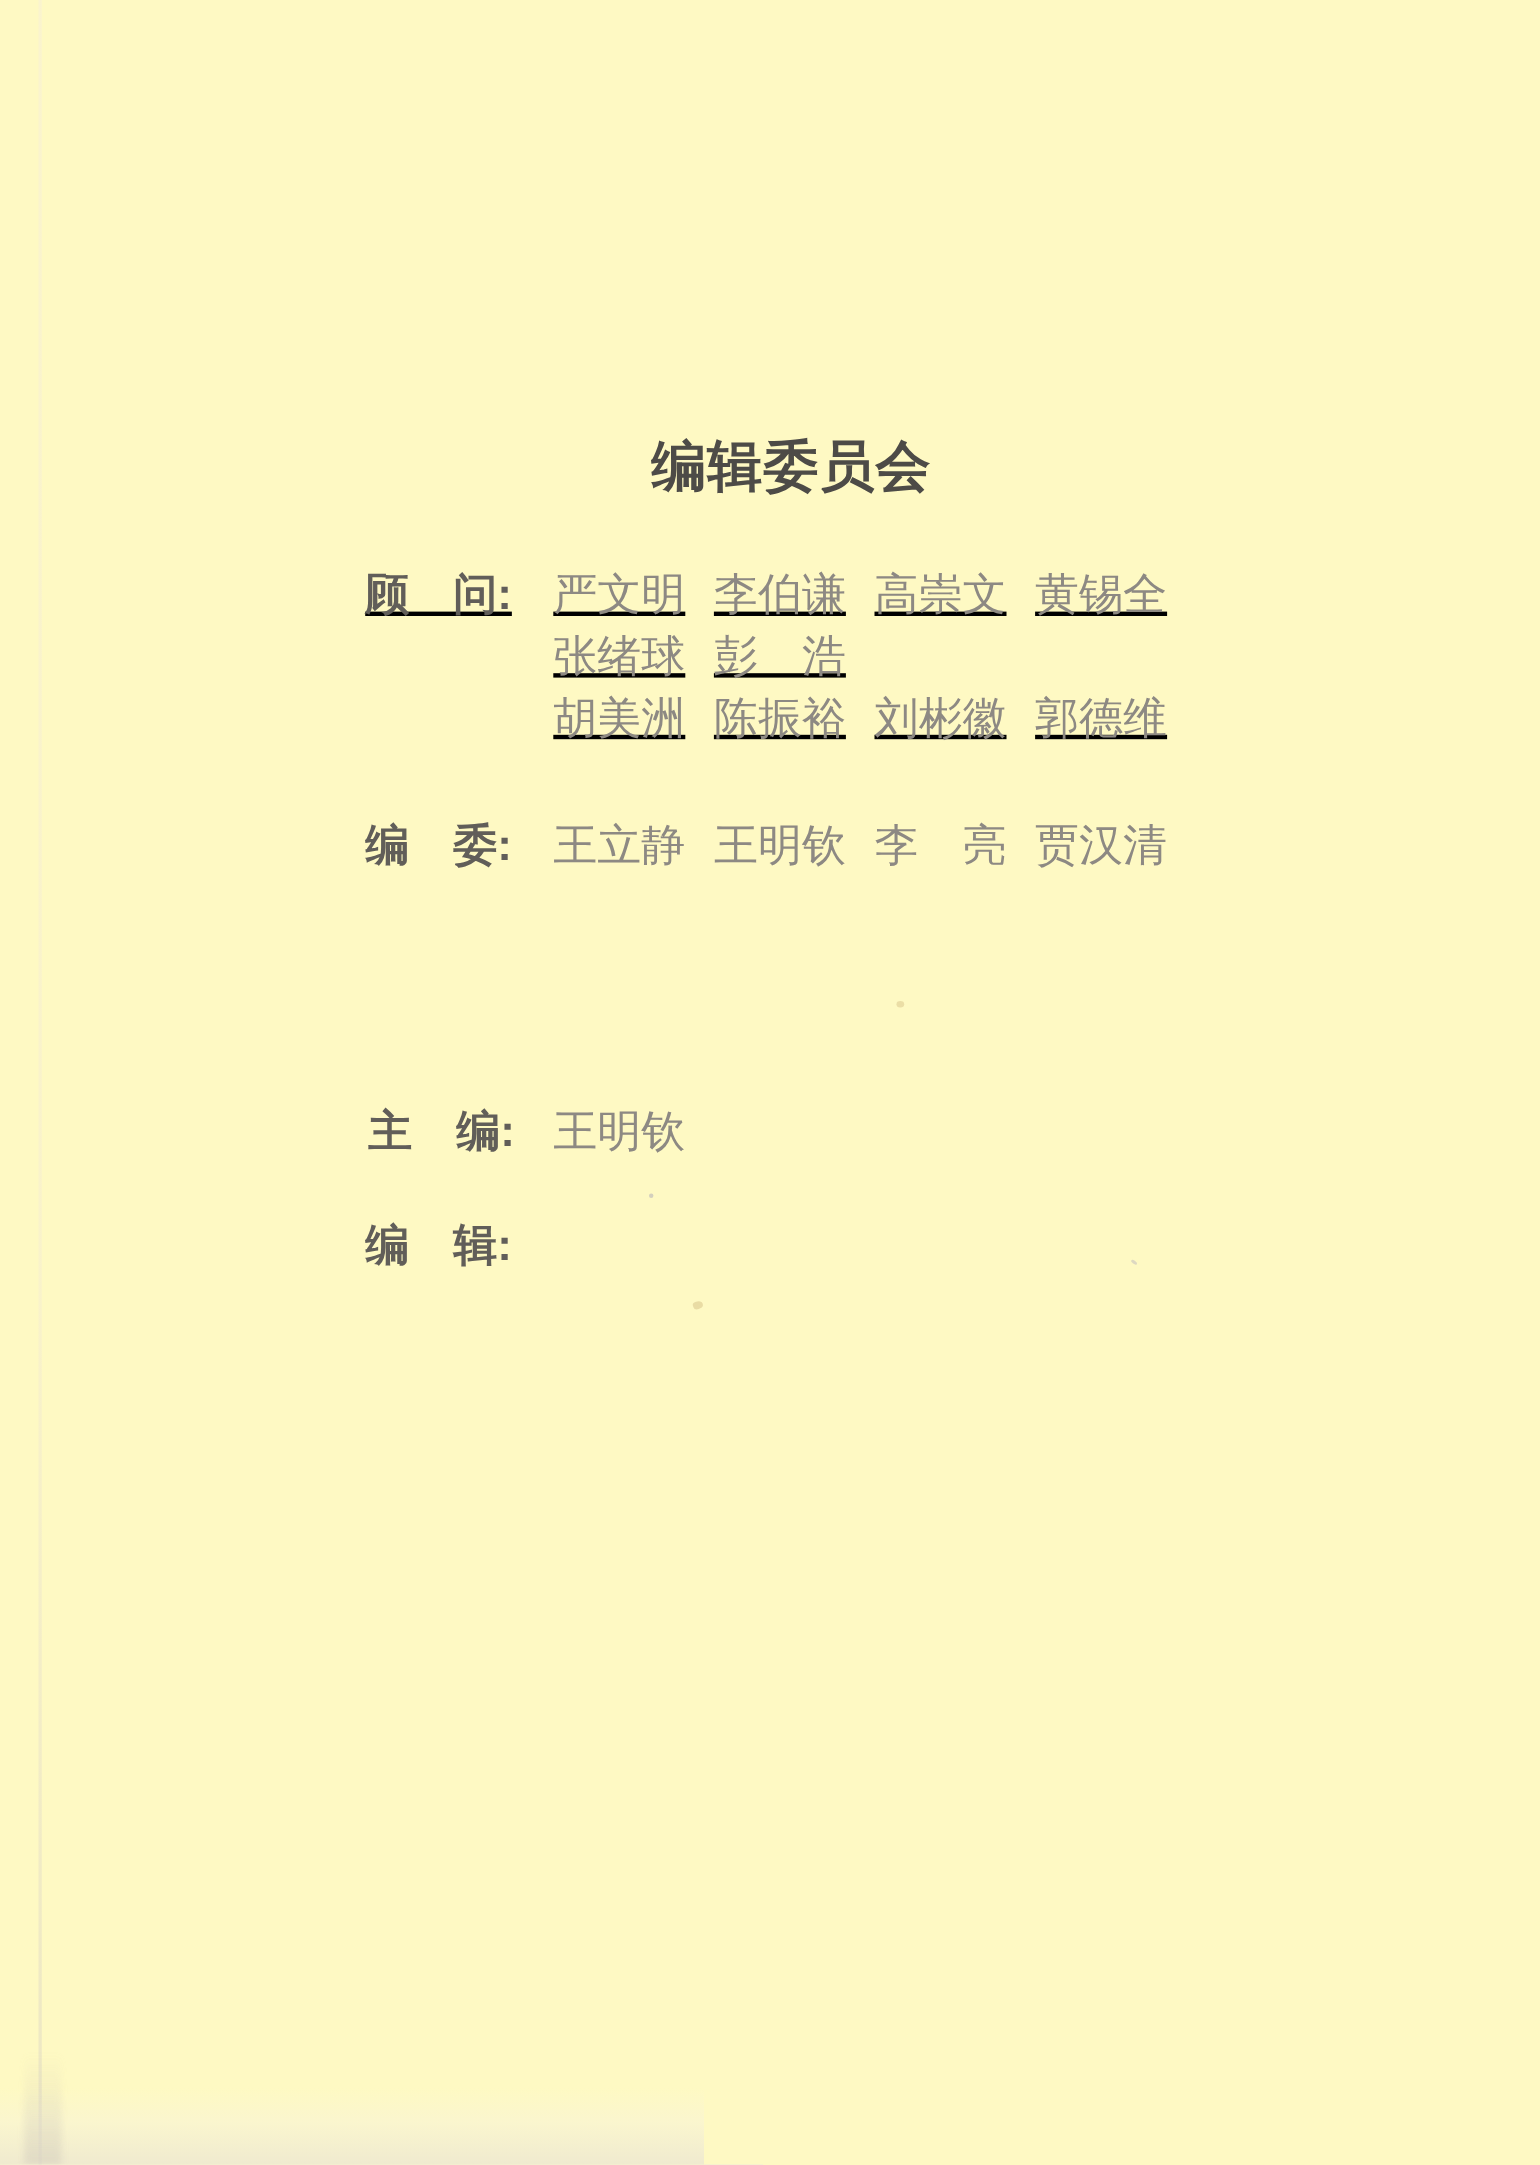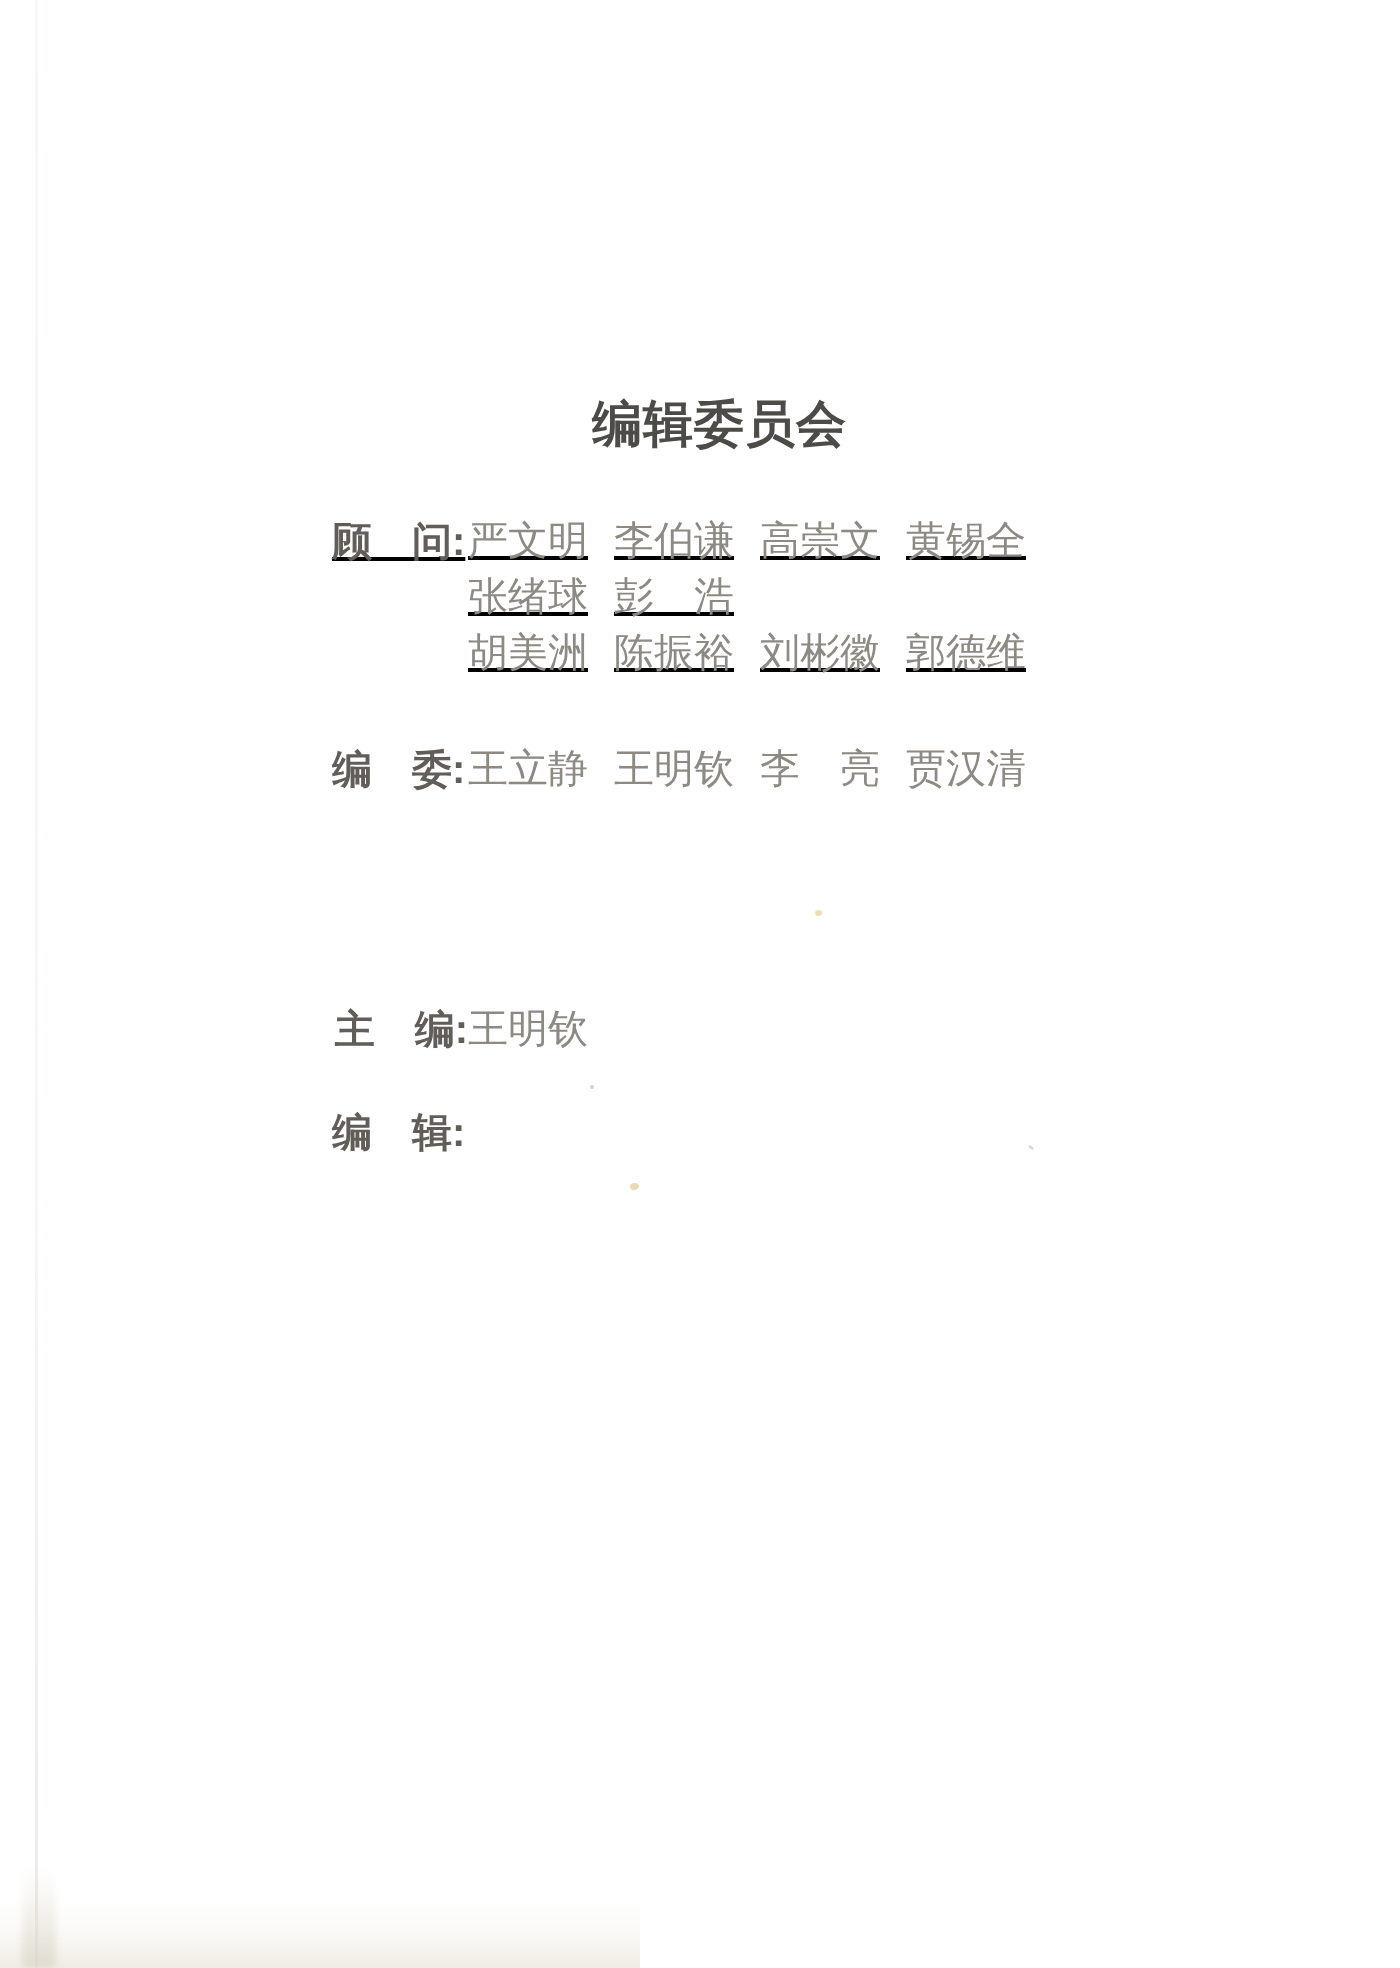--- a/index.html
+++ b/index.html
@@ -4,21 +4,21 @@
 <style>
   html, body { margin: 0; padding: 0; }
   body {
     background: #e9e6df;
     font-family: "Liberation Serif", "DejaVu Serif", serif;
   }
   .page {
     position: relative;
     width: 1400px;
     height: 1968px;
-    background: #ffffff;
+    background: #fef9c3;
     overflow: hidden;
   }
   
   .crease {
     position: absolute;
     left: 35px; top: 0;
     width: 3px; height: 100%;
     background: linear-gradient(to bottom, #f5eddcaa, #f2e9d699 60%, #d8d2c4aa 97%);
     opacity: .65;
   }
@@ -68,21 +68,21 @@
   .sec-editors   { top: 1104px; }
 
   .sec-label {
     flex: 0 0 136px;
     width: 136px;
     font-family: "Liberation Sans", "DejaVu Sans", sans-serif;
     font-weight: 600;
     color: #615e59;
     letter-spacing: 0;
   }
-  .name-lines { display: block; }
+  .name-lines { display: block; margin-left: 35px; }
   .name-line { display: flex; }
   .person-name {
     display: inline-block;
     width: 120px;
     margin-right: 26px;
     color: #8d8983;
     font-weight: 400;
   }
   .person-name:last-child { margin-right: 0; }
 </style>

